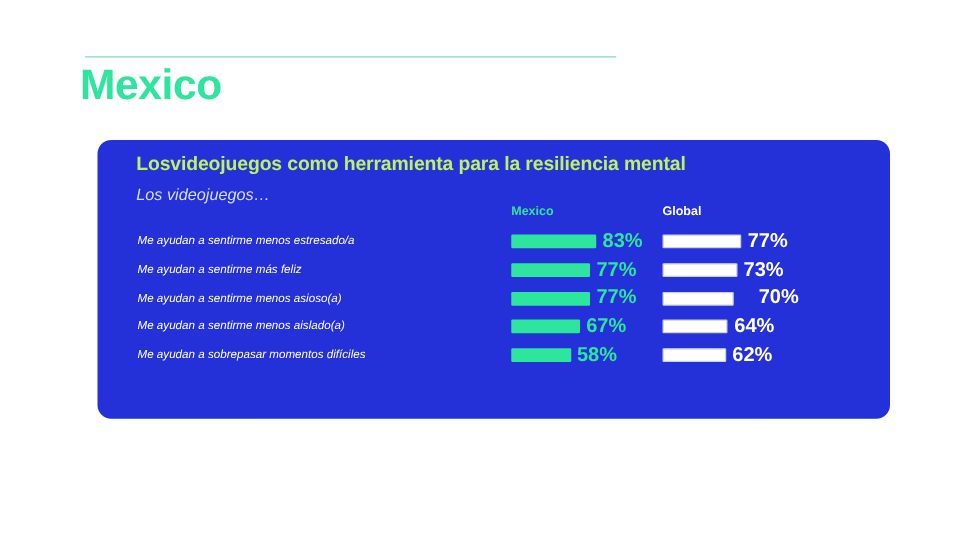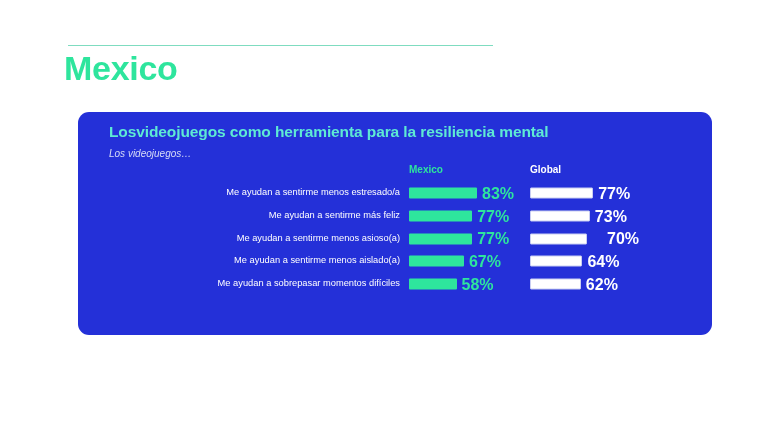--- a/index.html
+++ b/index.html
@@ -46,29 +46,29 @@
     border-radius: 11px;
     box-sizing: border-box;
   }
 
   #chart-title {
     position: absolute;
     left: 31px;
     top: 11px;
     font-size: 15.5px;
     font-weight: bold;
-    color: #5eead4;
+    color: #bef264;
     letter-spacing: -0.1px;
     white-space: nowrap;
   }
   #chart-subtitle {
     position: absolute;
     left: 31px;
     top: 36px;
-    font-size: 10px;
+    font-size: 13px;
     font-style: italic;
     color: #d7dcf7;
   }
 
   
   .col-header {
     position: absolute;
     top: 52px;
     font-size: 10px;
     font-weight: bold;
@@ -90,26 +90,27 @@
     width: 100%;
   }
   .chart-row {
     position: relative;
     height: 22.7px;
   }
   .row-label {
     position: absolute;
     right: 312px;
     width: 290px;
-    text-align: right;
+    text-align: left;
     font-size: 9.3px;
     color: #ffffff;
     line-height: 11.5px;
     top: 50%;
     transform: translateY(-50%);
+    font-style: italic;
   }
 
   .bar-track {
     position: absolute;
     height: 11px;
     top: 50%;
     transform: translateY(-50%);
   }
   .bar-track.mexico { left: 331px; }
   .bar-track.global { left: 452px; }

